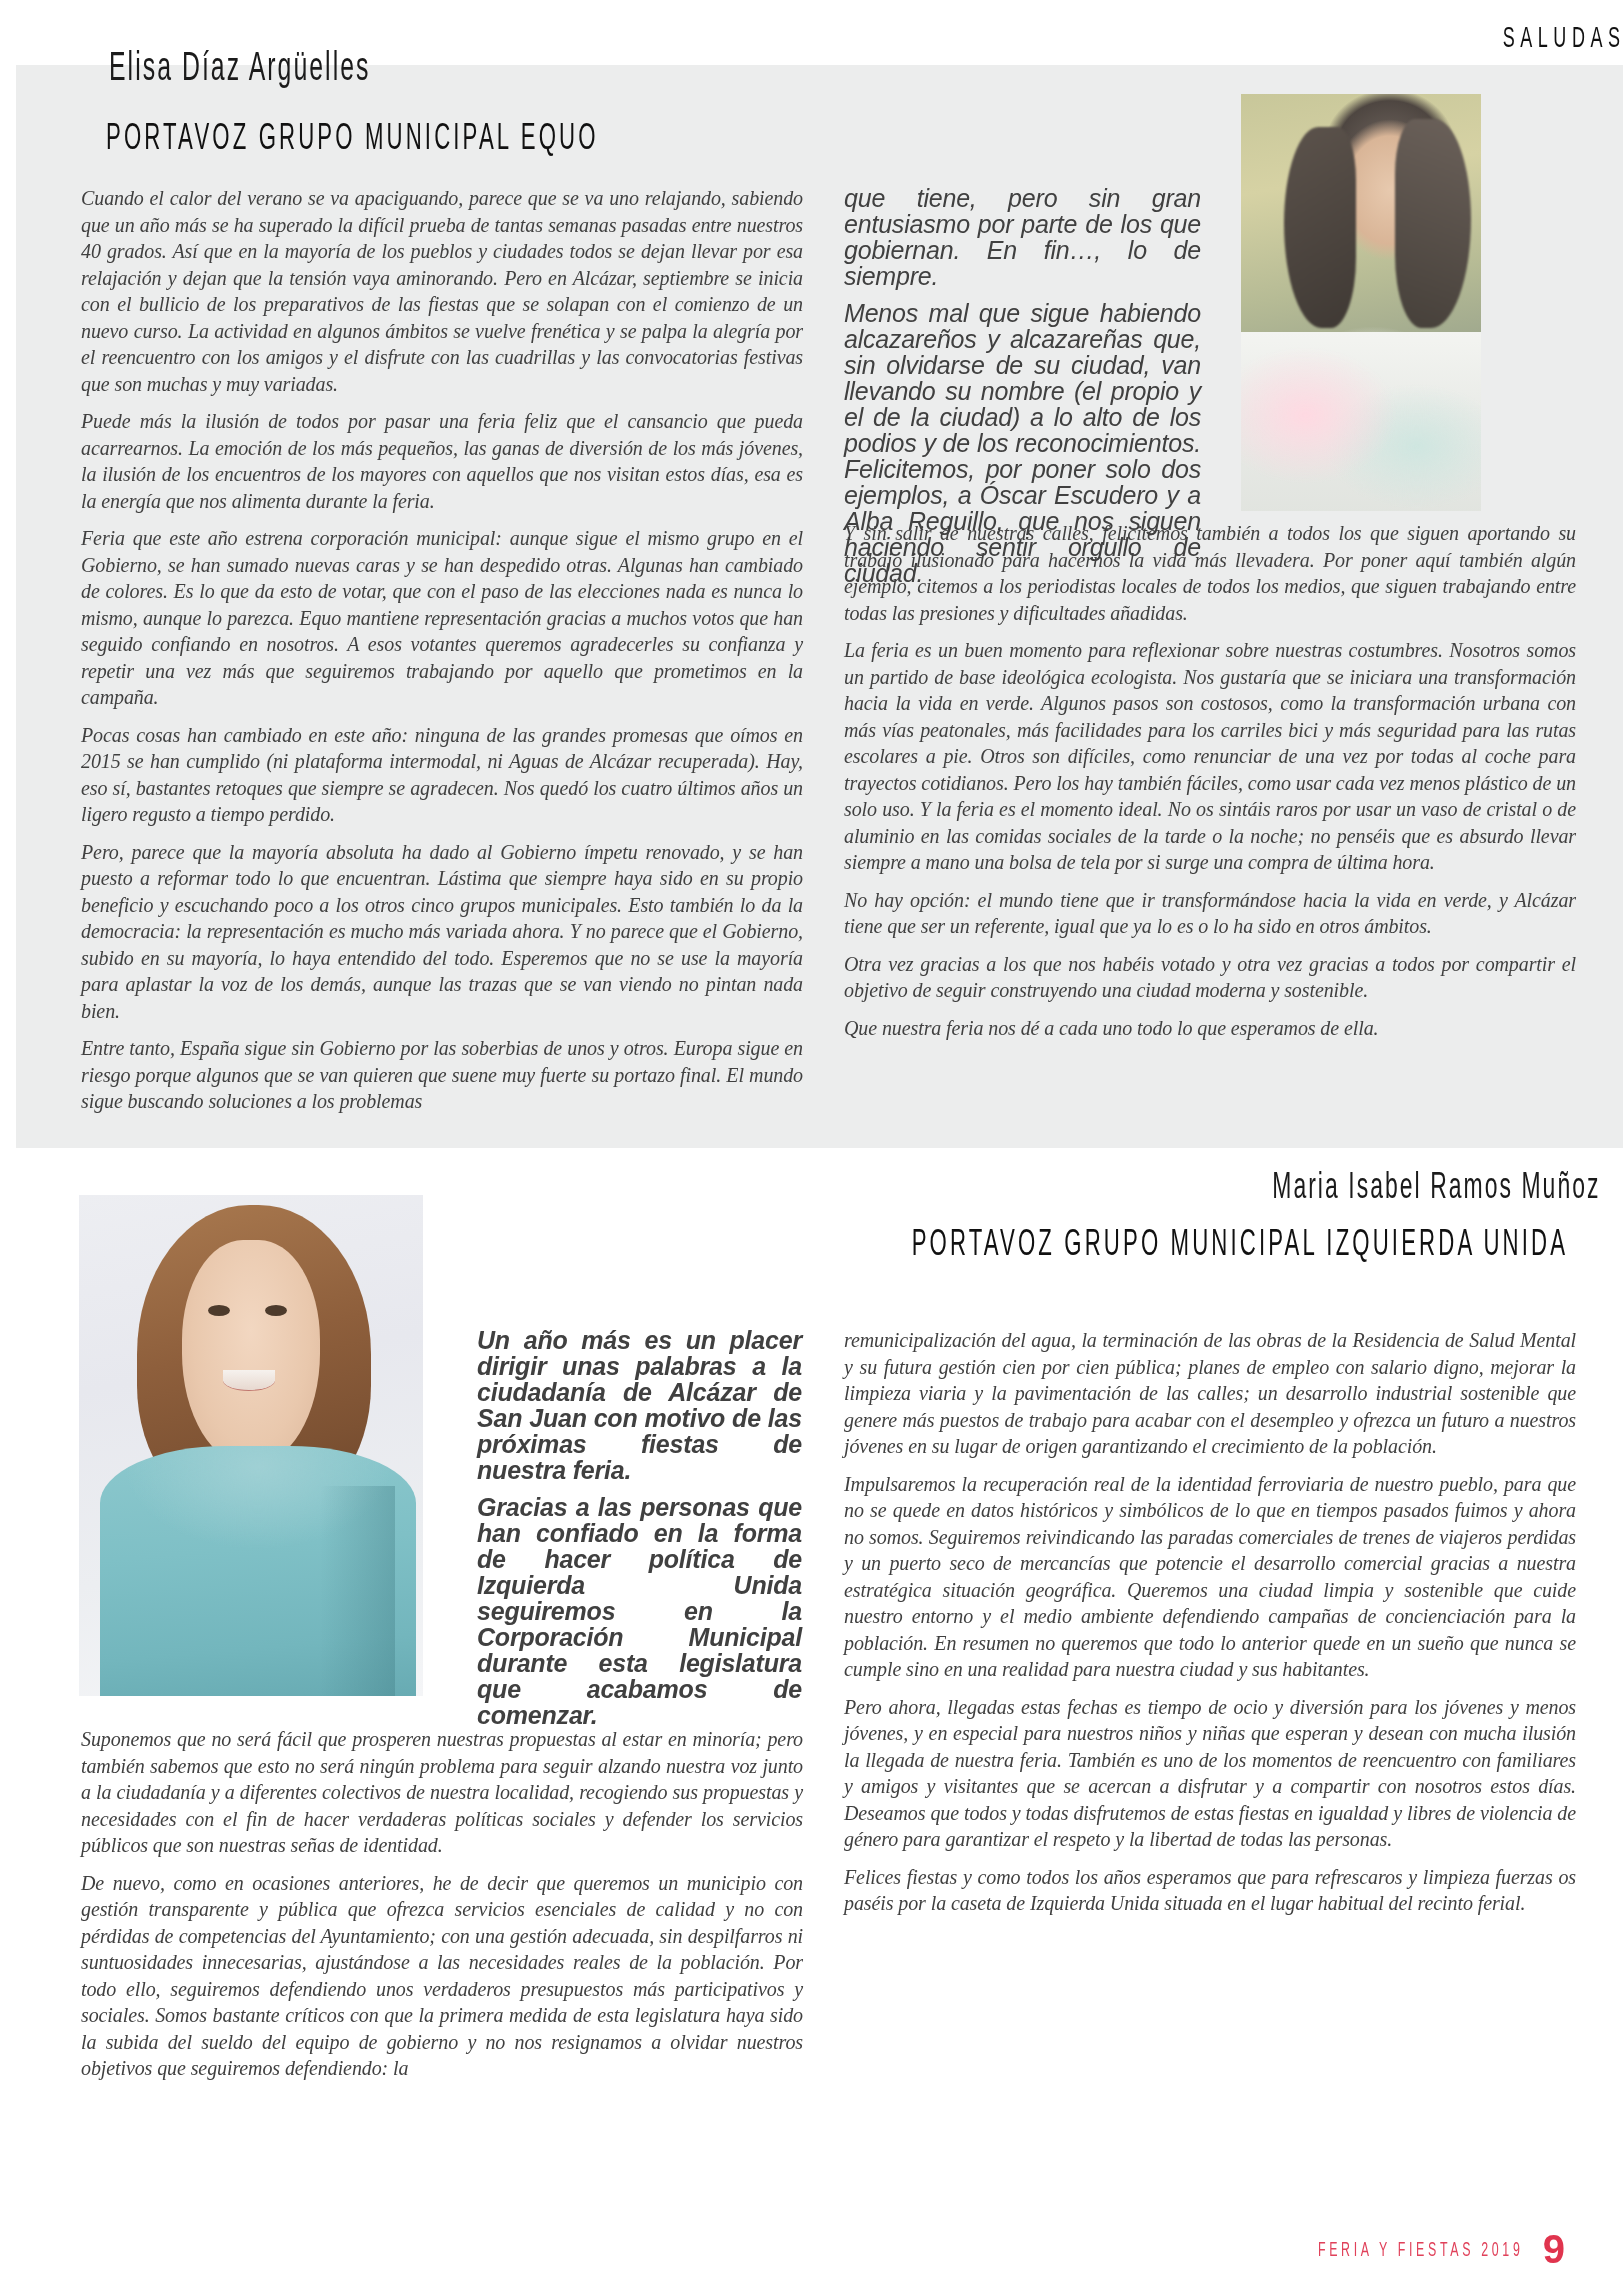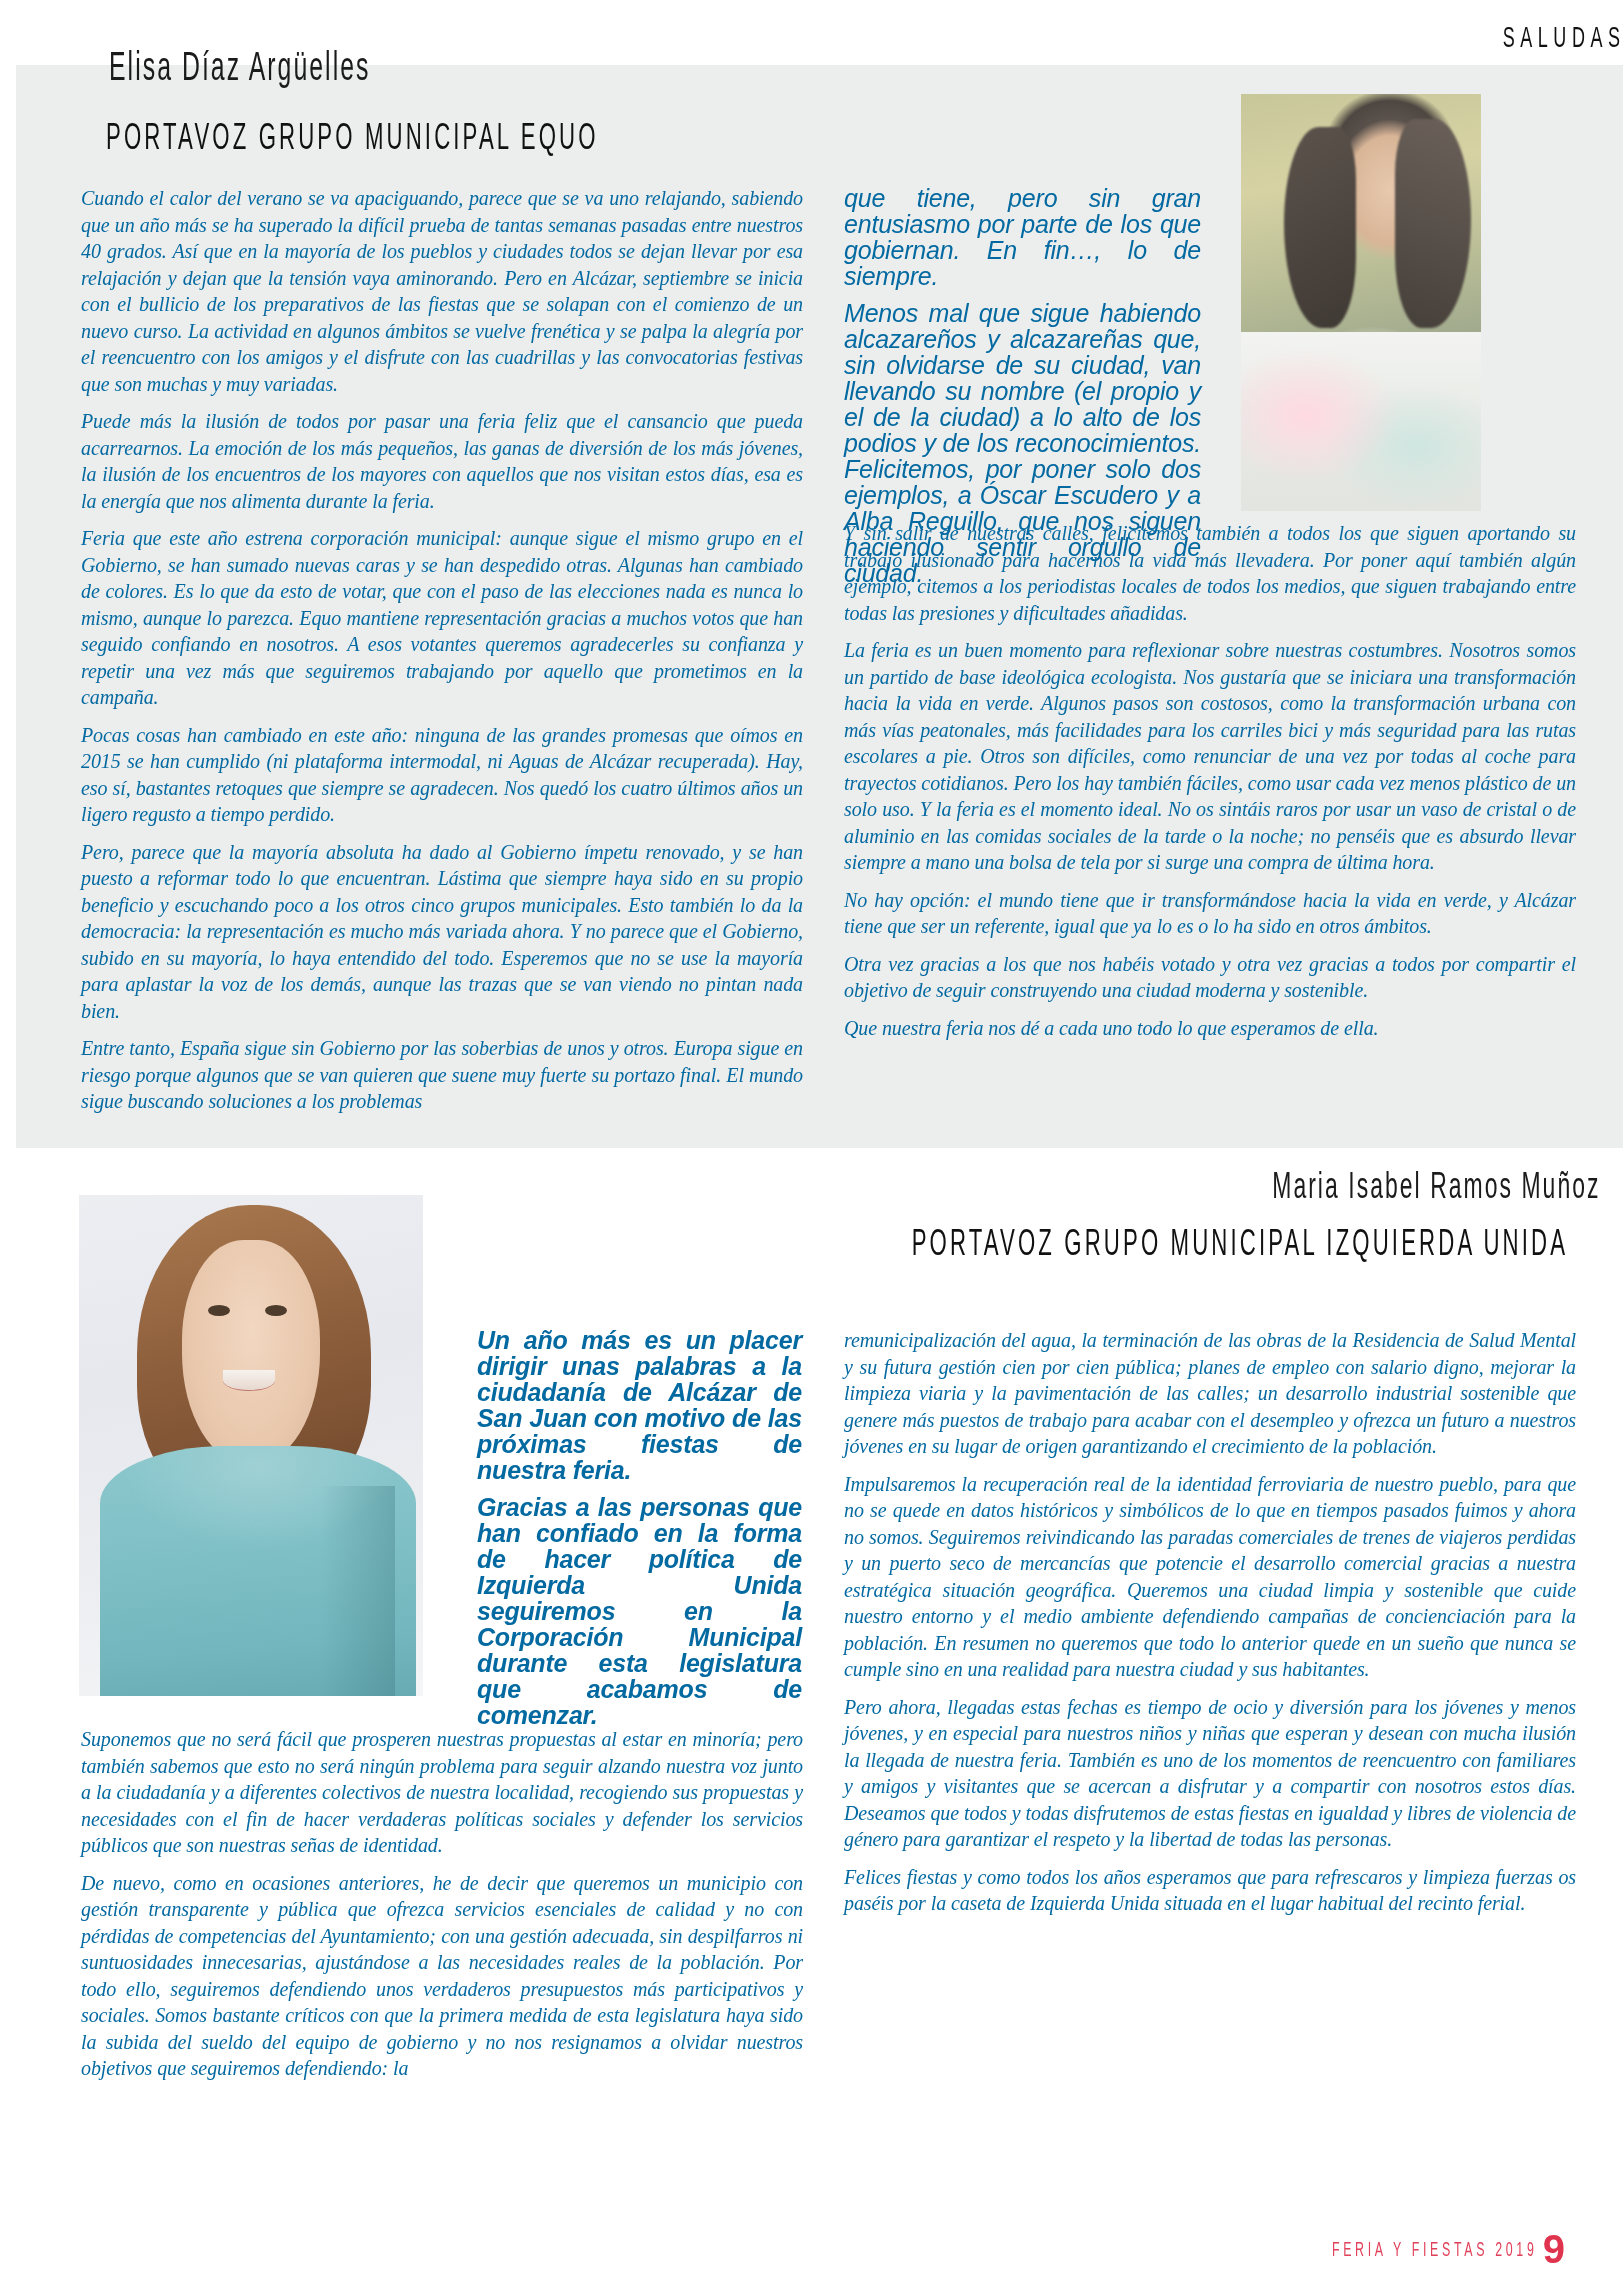--- a/index.html
+++ b/index.html
@@ -48,21 +48,21 @@
     letter-spacing: 5.2px;
     color: #111111;
     transform: scaleX(0.60);
     white-space: nowrap;
   }
 
   .body-col p {
     margin: 0 0 11px 0;
     font-style: italic;
     text-align: justify;
-    color: #0369a1;
+    color: #404040;
   }
   
   .cond {
     font-family: "Liberation Sans Narrow", "Liberation Sans", sans-serif;
     font-stretch: condensed;
   }
   .cond p { transform-origin: left top; }
 
   .col-serif p {
     font-family: "Liberation Serif", serif;
@@ -150,21 +150,21 @@
     background: linear-gradient(270deg, rgba(60,120,128,.35), rgba(60,120,128,0));
   }
 
   
   .footer {
     position: absolute;
     right: 58px;
     bottom: 26px;
     display: flex;
     align-items: center;
-    gap: 5px;
+    gap: 19px;
   }
   .footer-label {
     font-family: "Liberation Sans", sans-serif;
     font-size: 20px;
     letter-spacing: 5.9px;
     color: #e0415a;
     transform: scaleX(0.62);
     transform-origin: right center;
     white-space: nowrap;
   }

